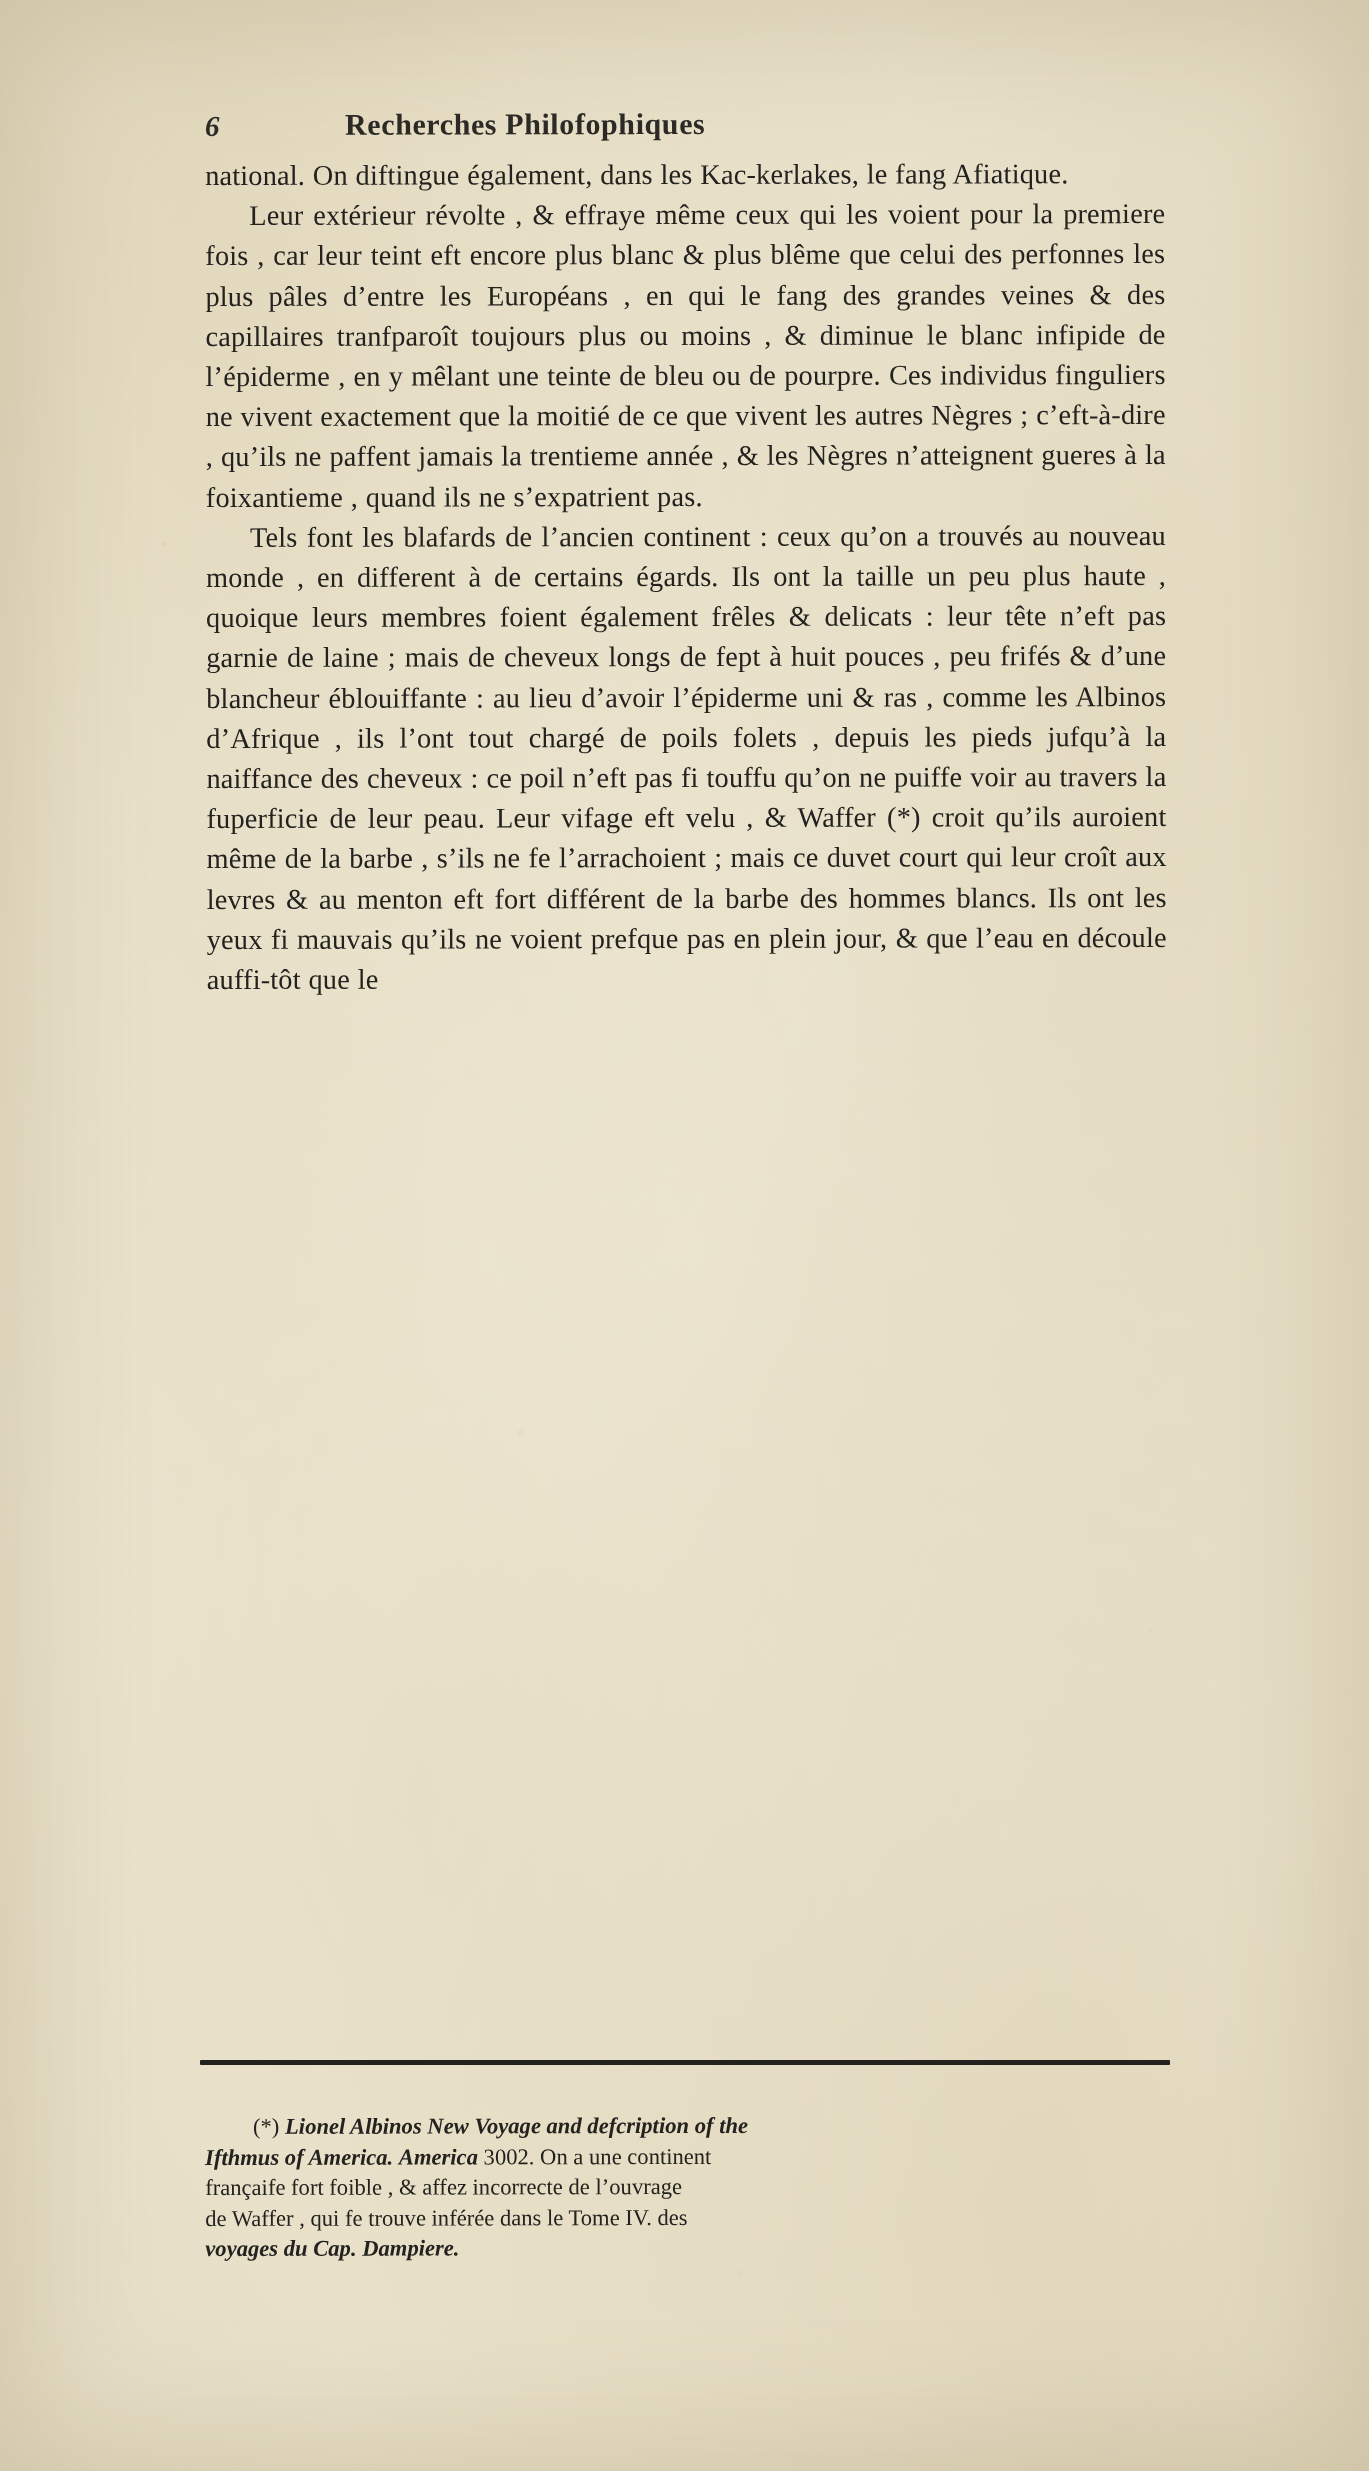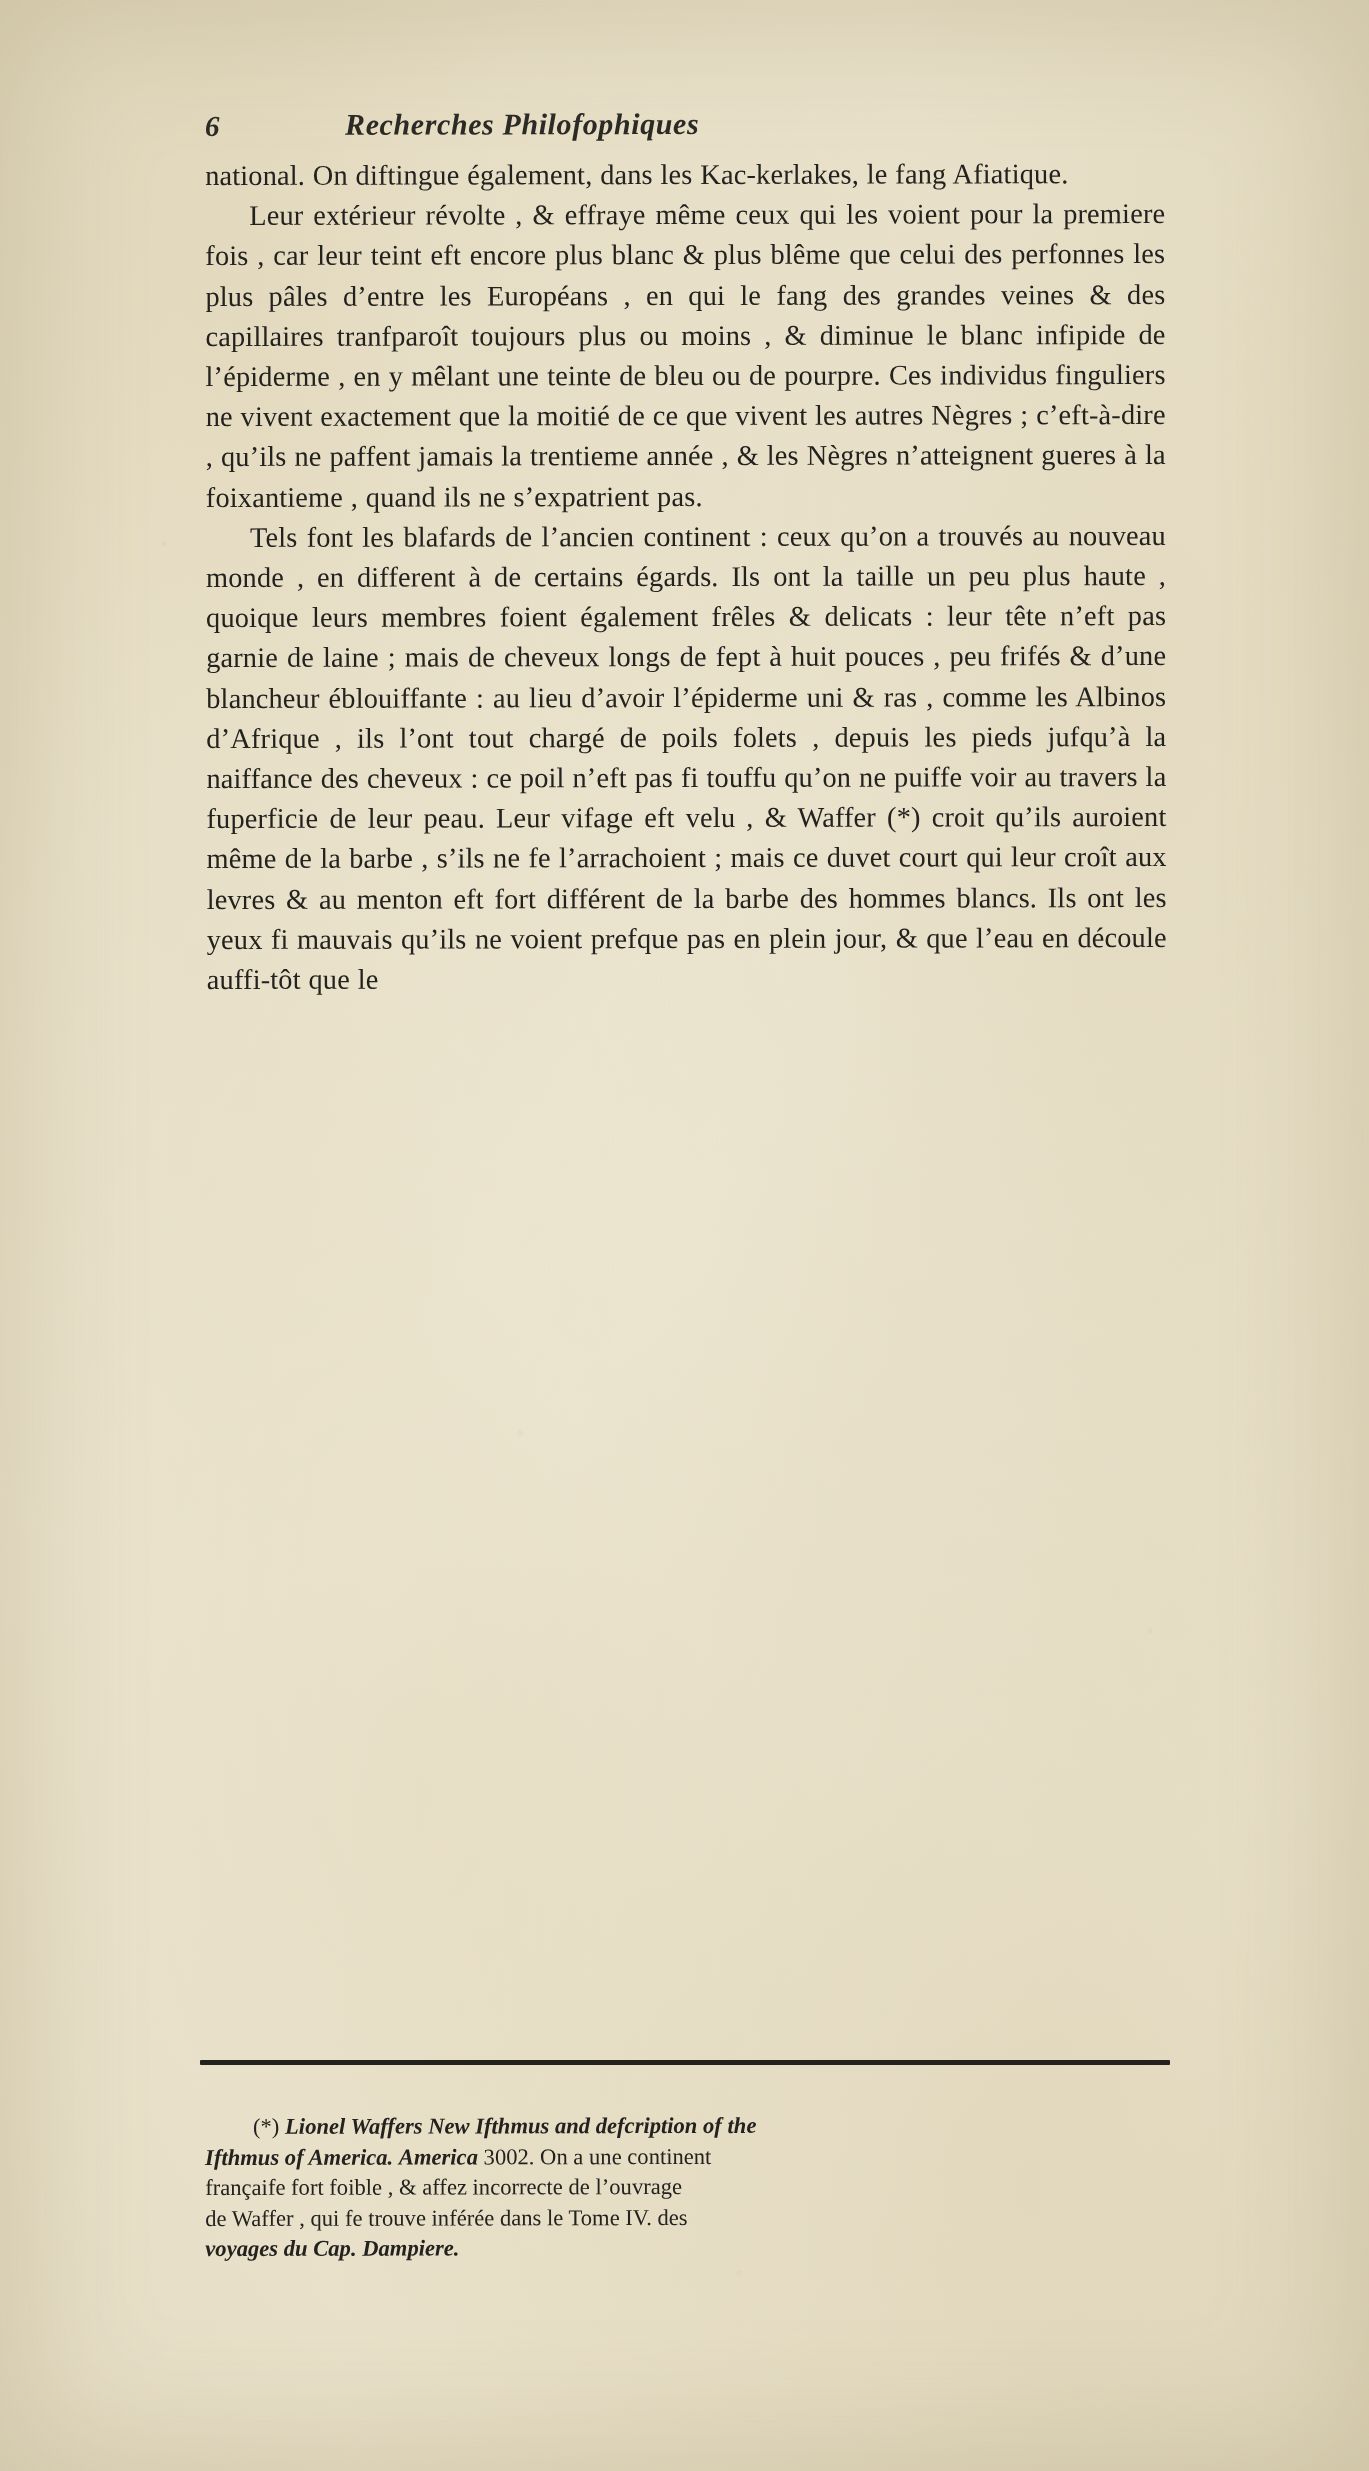--- a/index.html
+++ b/index.html
@@ -60,21 +60,20 @@
     font-size: 29px;
     color: #2b2a26;
     font-style: italic;
   }
   .runtitle {
     position: absolute;
     left: 140px;
     top: 0px;
     font-family: "Liberation Serif", serif;
     font-weight: bold;
-    font-style: italic;
     font-size: 30px;
     letter-spacing: 0.6px;
     color: #2b2a26;
     white-space: nowrap;
   }
   .body-text {
     font-size: 28.4px;
     line-height: 40.2px;
     color: #23221f;
     text-align: justify;
@@ -141,21 +140,21 @@
       <p class="indent">Tels font les blafards de l’ancien continent : ceux qu’on a trouvés au nouveau monde , en different à de certains égards. Ils ont la taille un peu plus haute , quoique leurs membres foient également frêles &amp; delicats : leur tête n’eft pas garnie de laine ; mais de cheveux longs de fept à huit pouces , peu frifés &amp; d’une blancheur éblouiffante : au lieu d’avoir l’épiderme uni &amp; ras , comme les Albinos d’Afrique , ils l’ont tout chargé de poils folets , depuis les pieds jufqu’à la naiffance des cheveux : ce poil n’eft pas fi touffu qu’on ne puiffe voir au travers la fuperficie de leur peau. Leur vifage eft velu , &amp; Waffer (*) croit qu’ils auroient même de la barbe , s’ils ne fe l’arrachoient ; mais ce duvet court qui leur croît aux levres &amp; au menton eft fort différent de la barbe des hommes blancs. Ils ont les yeux fi mauvais qu’ils ne voient prefque pas en plein jour, &amp; que l’eau en découle auffi-tôt que le</p>
     </div>
 
   </div>
 
   <div class="rule"></div>
 
   <div class="footnote skewwrap">
     <p class="fn-indent">
       <span>(*)</span>
-      <span class="bi">Lionel Waffers New Ifthmus and defcription of the</span>
+      <span class="bi">Lionel Albinos New Voyage and defcription of the</span>
     </p>
     <p>
       <span class="bi">Ifthmus of America.</span>
       <span class="bi">America</span>
       <span>3002.</span>
       <span>On a une continent</span>
     </p>
     <p>françaife fort foible , &amp; affez incorrecte de l’ouvrage</p>
     <p>de Waffer , qui fe trouve inférée dans le Tome IV. des</p>
     <p class="bi">voyages du Cap. Dampiere.</p>

